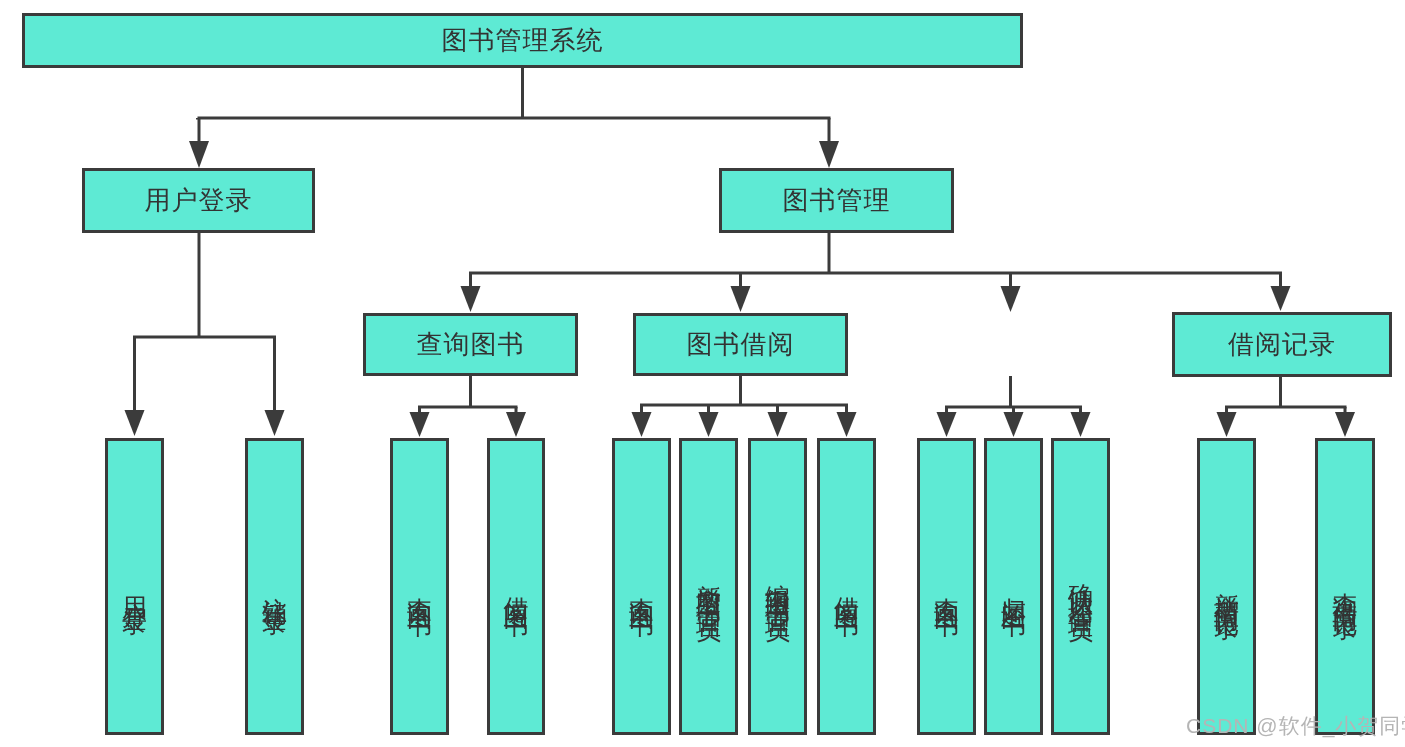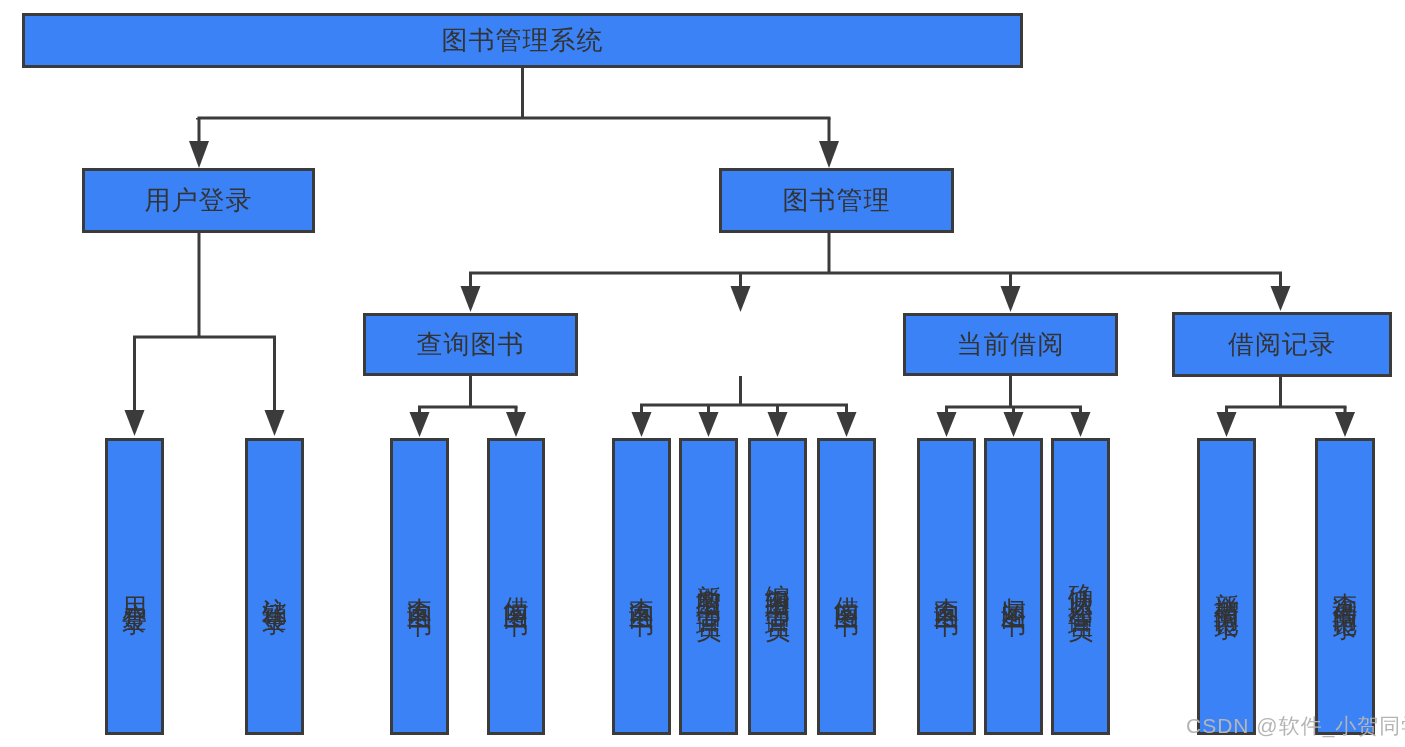--- a/index.html
+++ b/index.html
@@ -17,21 +17,21 @@
   }
   .connectors {
     position: absolute;
     left: 0;
     top: 0;
     z-index: 1;
   }
   .box {
     position: absolute;
     box-sizing: border-box;
-    background: #3b82f6;
+    background: #5eead4;
     border: 3px solid #3b3b3b;
     color: #333333;
     display: flex;
     align-items: center;
     justify-content: center;
     z-index: 2;
   }
   .box.h {
     font-size: 26px;
     letter-spacing: 1px;
@@ -132,21 +132,21 @@
       <polygon points="1335,412 1355,412 1345,437"></polygon>
     </g>
   </svg>
 
   <div class="box h" style="left:22px; top:13px; width:1001px; height:55px;">图书管理系统</div>
 
   <div class="box h" style="left:82px; top:168px; width:233px; height:65px;">用户登录</div>
   <div class="box h" style="left:719px; top:168px; width:235px; height:65px;">图书管理</div>
 
   <div class="box h" style="left:363px; top:313px; width:215px; height:63px;">查询图书</div>
-  <div class="box h" style="left:903px; top:313px; width:215px; height:63px;">当前借阅</div>
+  <div class="box h" style="left:633px; top:313px; width:215px; height:63px;">图书借阅</div>
   <div class="box h" style="left:1172px; top:312px; width:220px; height:65px;">借阅记录</div>
 
   <div class="box v" style="left:105px; top:438px; width:59px; height:297px;">用户登录</div>
   <div class="box v" style="left:245px; top:438px; width:59px; height:297px;">注销登录</div>
 
   <div class="box v" style="left:390px; top:438px; width:59px; height:297px;">查询图书</div>
   <div class="box v" style="left:487px; top:438px; width:58px; height:297px;">借阅图书</div>
 
   <div class="box v" style="left:612px; top:438px; width:59px; height:297px;">查询图书</div>
   <div class="box v" style="left:679px; top:438px; width:59px; height:297px;">新增图书（管理员）</div>

